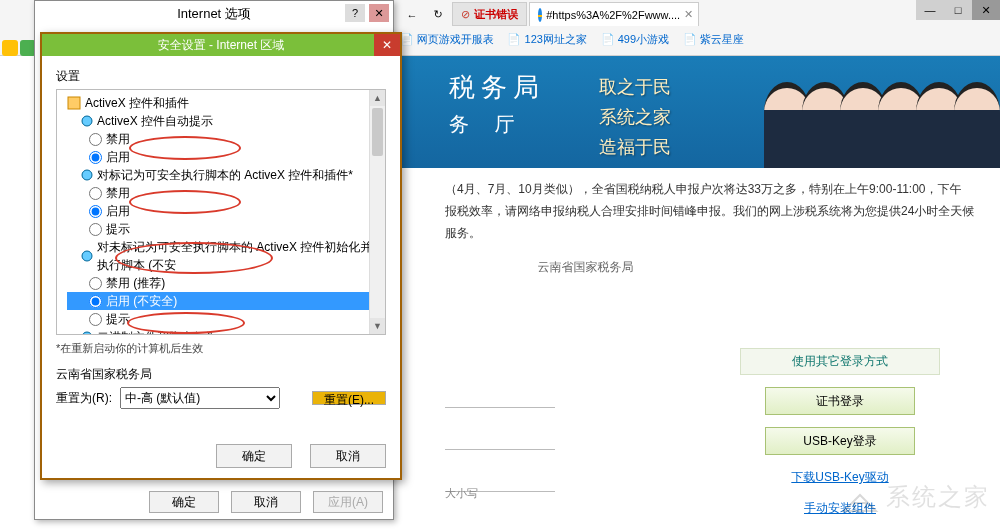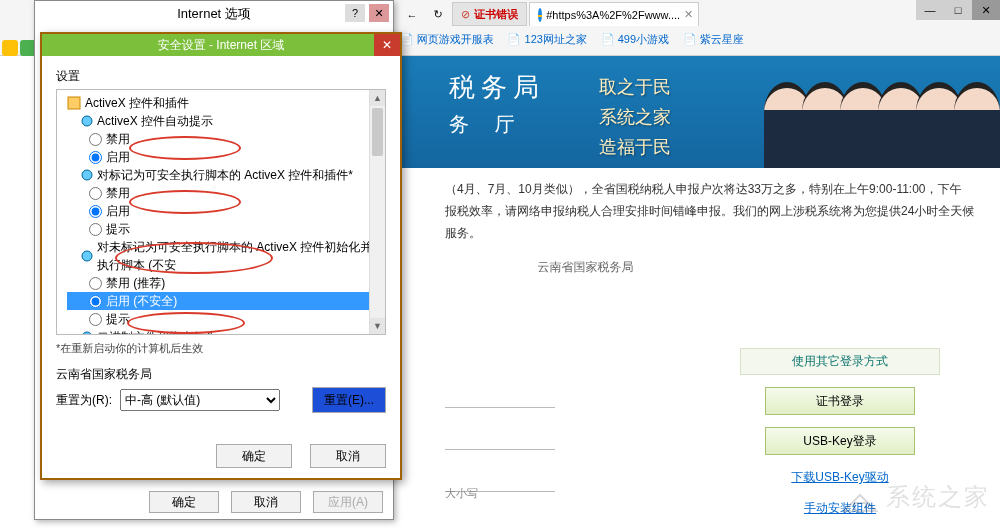--- a/index.html
+++ b/index.html
@@ -61,21 +61,21 @@
 .tree .opt input{margin:0;}
 .tree .opt.hl{ background:#3399ff; color:#fff;}
 .ellipse { position:absolute; border:2px solid #d93a2b; border-radius:50%; pointer-events:none;}
 .scrollbar { position:absolute; right:0; top:0; bottom:0; width:16px; background:#f0f0f0; border-left:1px solid #ddd;}
 .sb-btn{height:16px; background:#e5e5e5; display:flex;align-items:center;justify-content:center; font-size:9px; color:#666;}
 .sb-thumb{position:absolute; left:2px; right:2px; top:18px; height:48px; background:#c9c9c9; border-radius:2px;}
 .note { font-size:11px; color:#444; margin-top:6px;}
 .reset-box { margin-top:10px;}
 .reset-row { display:flex; align-items:center; gap:8px; margin-top:4px;}
 .reset-row select{ flex: 0 0 160px; height:22px; font-size:12px;}
-.reset-row button{ width:74px; height:26px; font-size:12px; background:#1d4ed8; border:1px solid #aaa;}
+.reset-row button{ width:74px; height:14px; font-size:12px; background:#eab308; border:1px solid #aaa;}
 .dlg-sec .btm { position:absolute; bottom:10px; right:14px; display:flex; gap:18px;}
 .dlg-sec .btm button{ width:76px; height:24px; font-size:12px; background:#f2f2f2; border:1px solid #aaa; cursor:pointer;}
 
 .form-hint { position:absolute; left:406px; top:430px; font-size:11px; color:#888;}
 .form-lines { position:absolute; left:406px; top:310px; width:110px;}
 .fl{ border-bottom:1px solid #bbb; height:24px; margin-top:18px;}
 .ie-icon{display:inline-flex;width:14px;height:14px;border:2px solid #1e88e5;border-radius:50%;position:relative;}
 .ie-icon::after{content:"";position:absolute;left:-2px;right:-2px;top:5px;height:2px;background:#fb0;}
 </style>
 </head>

